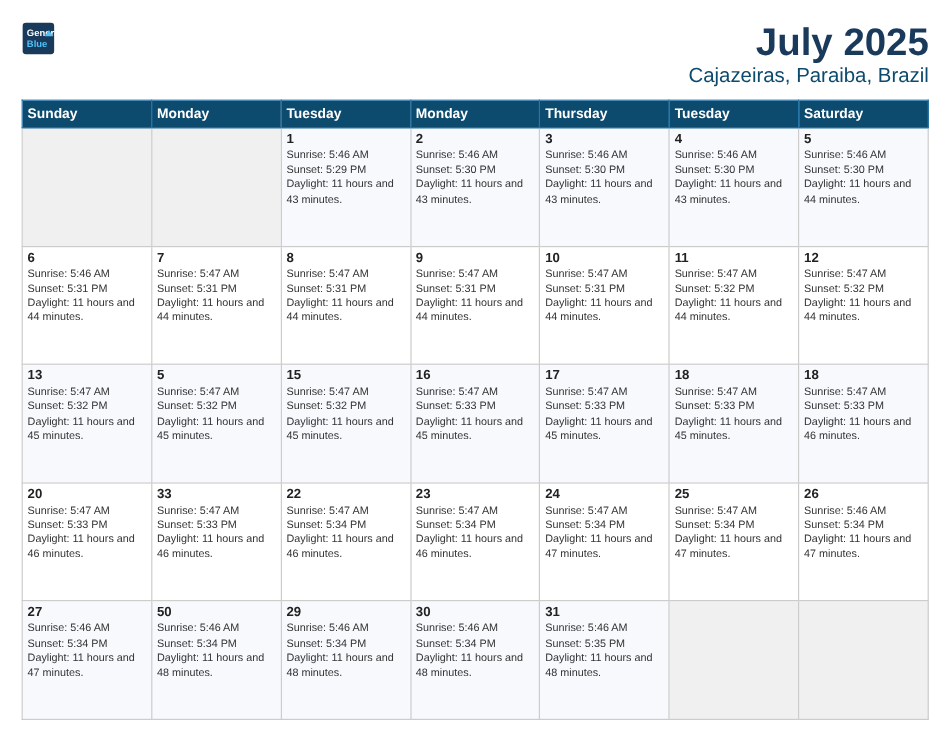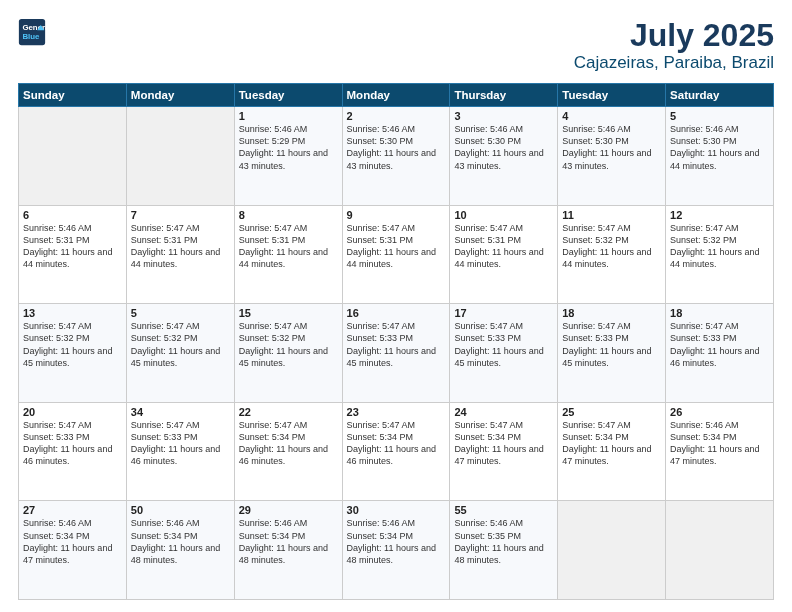--- a/index.html
+++ b/index.html
@@ -206,21 +206,21 @@
             <span class="day-num">18</span>
             <div class="day-info">Sunrise: 5:47 AM<br>Sunset: 5:33 PM<br>Daylight: 11 hours and 46 minutes.</div>
           </td>
         </tr>
         <tr>
           <td>
             <span class="day-num">20</span>
             <div class="day-info">Sunrise: 5:47 AM<br>Sunset: 5:33 PM<br>Daylight: 11 hours and 46 minutes.</div>
           </td>
           <td>
-            <span class="day-num">34</span>
+            <span class="day-num">33</span>
             <div class="day-info">Sunrise: 5:47 AM<br>Sunset: 5:33 PM<br>Daylight: 11 hours and 46 minutes.</div>
           </td>
           <td>
             <span class="day-num">22</span>
             <div class="day-info">Sunrise: 5:47 AM<br>Sunset: 5:34 PM<br>Daylight: 11 hours and 46 minutes.</div>
           </td>
           <td>
             <span class="day-num">23</span>
             <div class="day-info">Sunrise: 5:47 AM<br>Sunset: 5:34 PM<br>Daylight: 11 hours and 46 minutes.</div>
           </td>
@@ -248,21 +248,21 @@
           </td>
           <td>
             <span class="day-num">29</span>
             <div class="day-info">Sunrise: 5:46 AM<br>Sunset: 5:34 PM<br>Daylight: 11 hours and 48 minutes.</div>
           </td>
           <td>
             <span class="day-num">30</span>
             <div class="day-info">Sunrise: 5:46 AM<br>Sunset: 5:34 PM<br>Daylight: 11 hours and 48 minutes.</div>
           </td>
           <td>
-            <span class="day-num">55</span>
+            <span class="day-num">31</span>
             <div class="day-info">Sunrise: 5:46 AM<br>Sunset: 5:35 PM<br>Daylight: 11 hours and 48 minutes.</div>
           </td>
           <td class="empty-cell"></td>
           <td class="empty-cell"></td>
         </tr>
       </tbody>
   </table>
 </div>
 
 </body></html>

